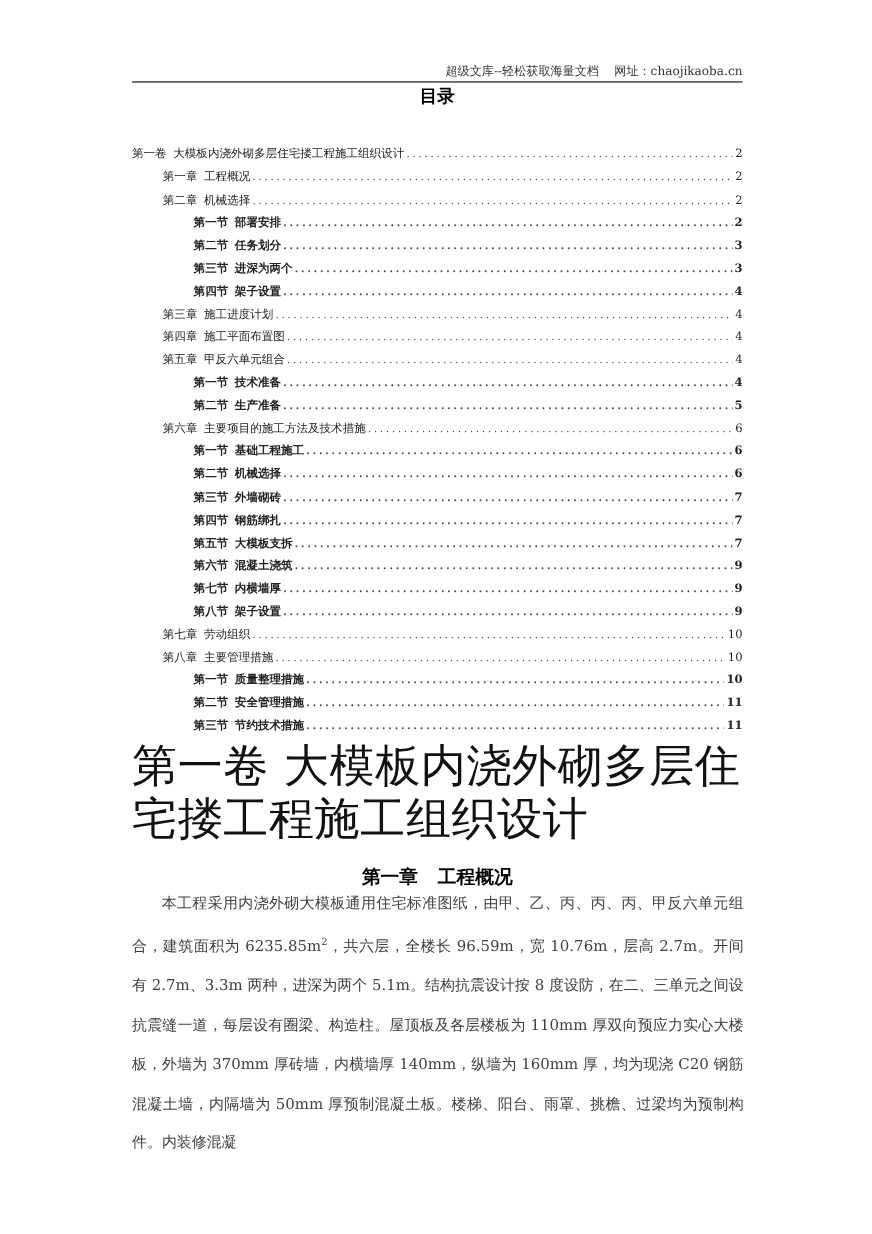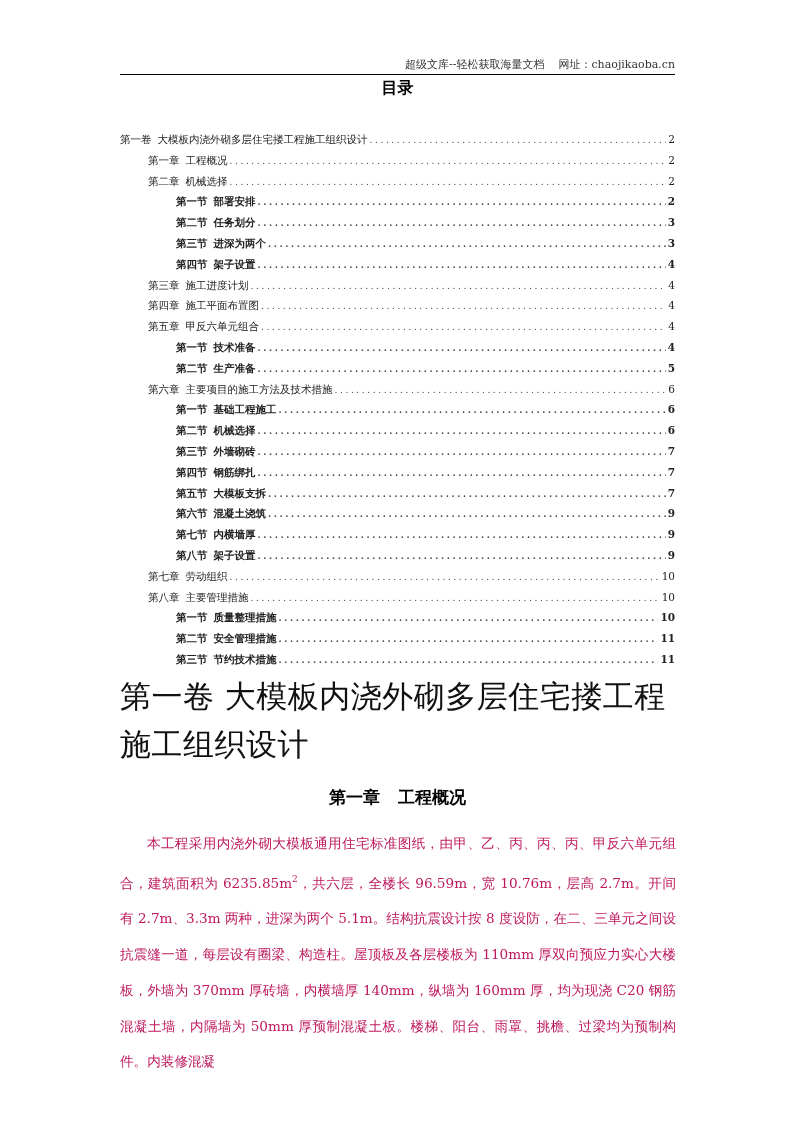--- a/index.html
+++ b/index.html
@@ -15,26 +15,26 @@
   .toc-row { display: flex; align-items: baseline; height: 20.8px; font-size: 10.5px; color: #222; }
   .toc-row.lvl0 { padding-left: 0; }
   .toc-row.lvl1 { padding-left: 28px; }
   .toc-row.lvl2 { padding-left: 56px; font-weight: bold; }
   .toc-num { white-space: nowrap; }
   .toc-label { white-space: nowrap; margin-left: 6px; }
   .toc-dots { flex: 1; overflow: hidden; white-space: nowrap; margin: 0 2px; letter-spacing: 2.6px; color: #444; font-size: 9px; }
   .toc-dots::before { content: "........................................................................................................................................................................................................"; }
   .toc-page { white-space: nowrap; }
   .doc-title { position: absolute; left: 120px; top: 672px; width: 560px; font-family: "DejaVu Sans", "Liberation Sans", sans-serif;
-               font-size: 31px; line-height: 48px; color: #111; letter-spacing: 0.5px; }
+               font-size: 41px; line-height: 48px; color: #111; letter-spacing: 0.5px; }
   .chapter-title { position: absolute; left: 120px; width: 555px; top: 786px; text-align: center;
                    font-family: "DejaVu Sans", "Liberation Sans", sans-serif; font-weight: bold; font-size: 17px; }
   .chapter-title .sp { display: inline-block; width: 18px; }
-  .body-text { position: absolute; left: 120px; top: 826px; width: 556px; font-size: 13.6px; line-height: 35.8px;
-               text-align: justify; text-indent: 27px; color: #be185d; }
+  .body-text { position: absolute; left: 120px; top: 804px; width: 556px; font-size: 13.6px; line-height: 35.8px;
+               text-align: justify; text-indent: 27px; color: #404040; }
 </style>
 </head>
 <body>
 
 <div class="page-header">
   <div class="header-text">
     <span>超级文库--轻松获取海量文档</span><span class="url-label">网址：chaojikaoba.cn</span>
   </div>
   <div class="header-rule"></div>
 </div>

